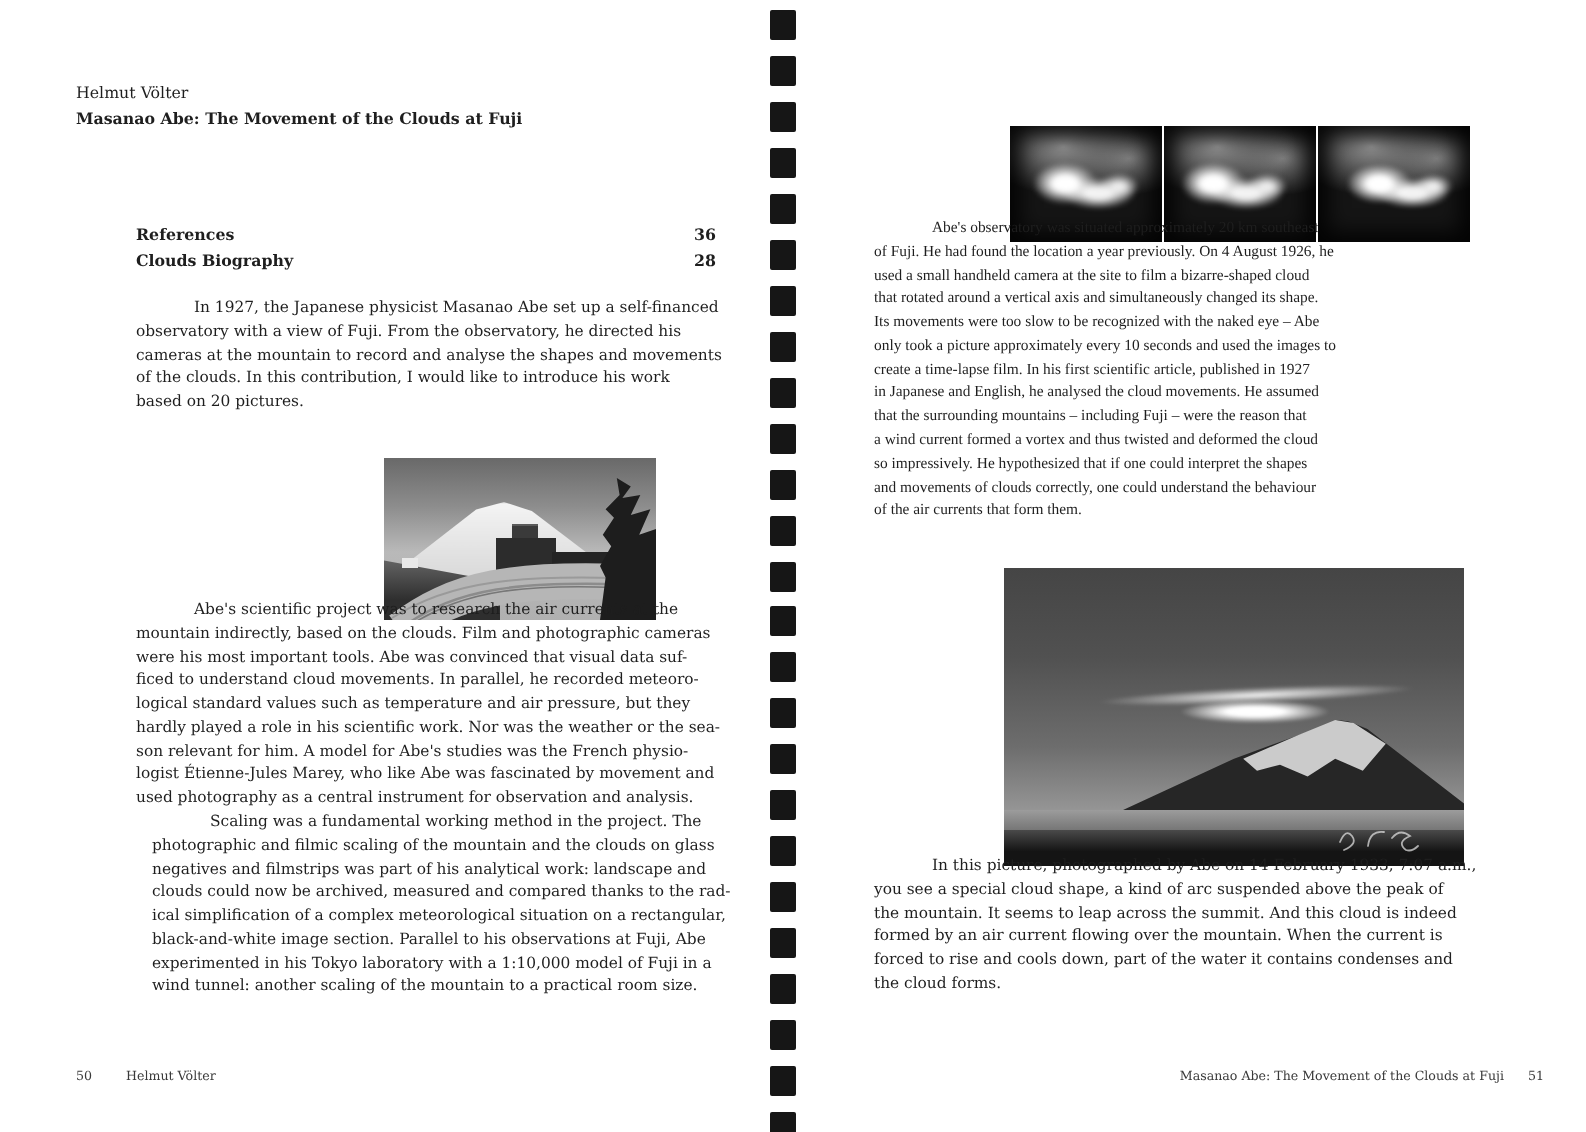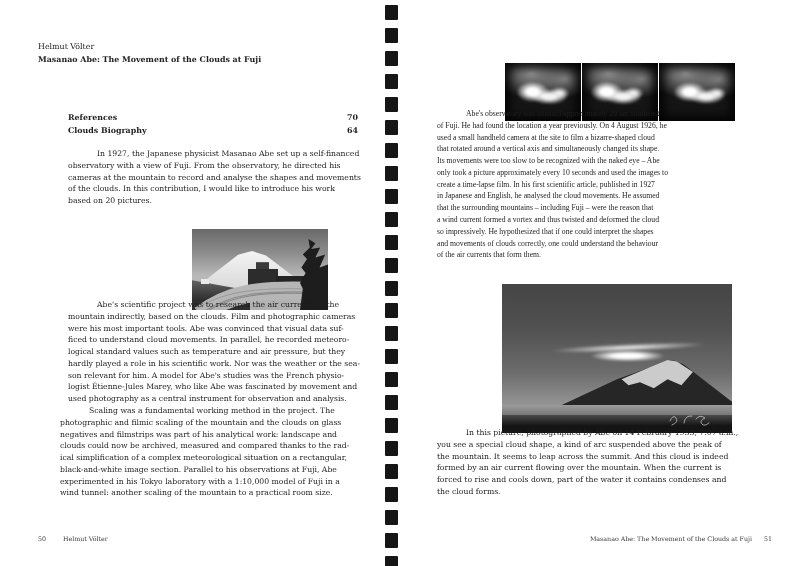--- a/index.html
+++ b/index.html
@@ -74,25 +74,25 @@
 
 <div class="spread">
 
   <section>
     <div class="hdr" style="left:38px;top:40px;">Helmut Völter</div>
     <div class="hdr bold" style="left:38px;top:53px;">Masanao Abe: The Movement of the Clouds at Fuji</div>
 
     <div class="toc">
       <div class="toc-row">
         <span>References</span>
-        <span>70</span>
+        <span>36</span>
       </div>
       <div class="toc-row">
         <span>Clouds Biography</span>
-        <span>64</span>
+        <span>28</span>
       </div>
     </div>
 
     <p class="para" style="left:68px;top:148px;">In 1927, the Japanese physicist Masanao Abe set up a self-financed
 observatory with a view of Fuji. From the observatory, he directed his
 cameras at the mountain to record and analyse the shapes and movements
 of the clouds. In this contribution, I would like to introduce his work
 based on 20 pictures.</p>
 
     <figure class="photo1">
@@ -113,21 +113,21 @@
 
     <p class="para" style="left:68px;top:299px;">Abe's scientific project was to research the air currents at the
 mountain indirectly, based on the clouds. Film and photographic cameras
 were his most important tools. Abe was convinced that visual data suf-
 ficed to understand cloud movements. In parallel, he recorded meteoro-
 logical standard values such as temperature and air pressure, but they
 hardly played a role in his scientific work. Nor was the weather or the sea-
 son relevant for him. A model for Abe's studies was the French physio-
 logist Étienne-Jules Marey, who like Abe was fascinated by movement and
 used photography as a central instrument for observation and analysis.</p>
-    <p class="para" style="left:60px;top:405px;">Scaling was a fundamental working method in the project. The
+    <p class="para" style="left:76px;top:405px;">Scaling was a fundamental working method in the project. The
 photographic and filmic scaling of the mountain and the clouds on glass
 negatives and filmstrips was part of his analytical work: landscape and
 clouds could now be archived, measured and compared thanks to the rad-
 ical simplification of a complex meteorological situation on a rectangular,
 black-and-white image section. Parallel to his observations at Fuji, Abe
 experimented in his Tokyo laboratory with a 1:10,000 model of Fuji in a
 wind tunnel: another scaling of the mountain to a practical room size.</p>
 
     <div class="pfooter" style="left:38px;gap:17px;">
       <span>50</span>

